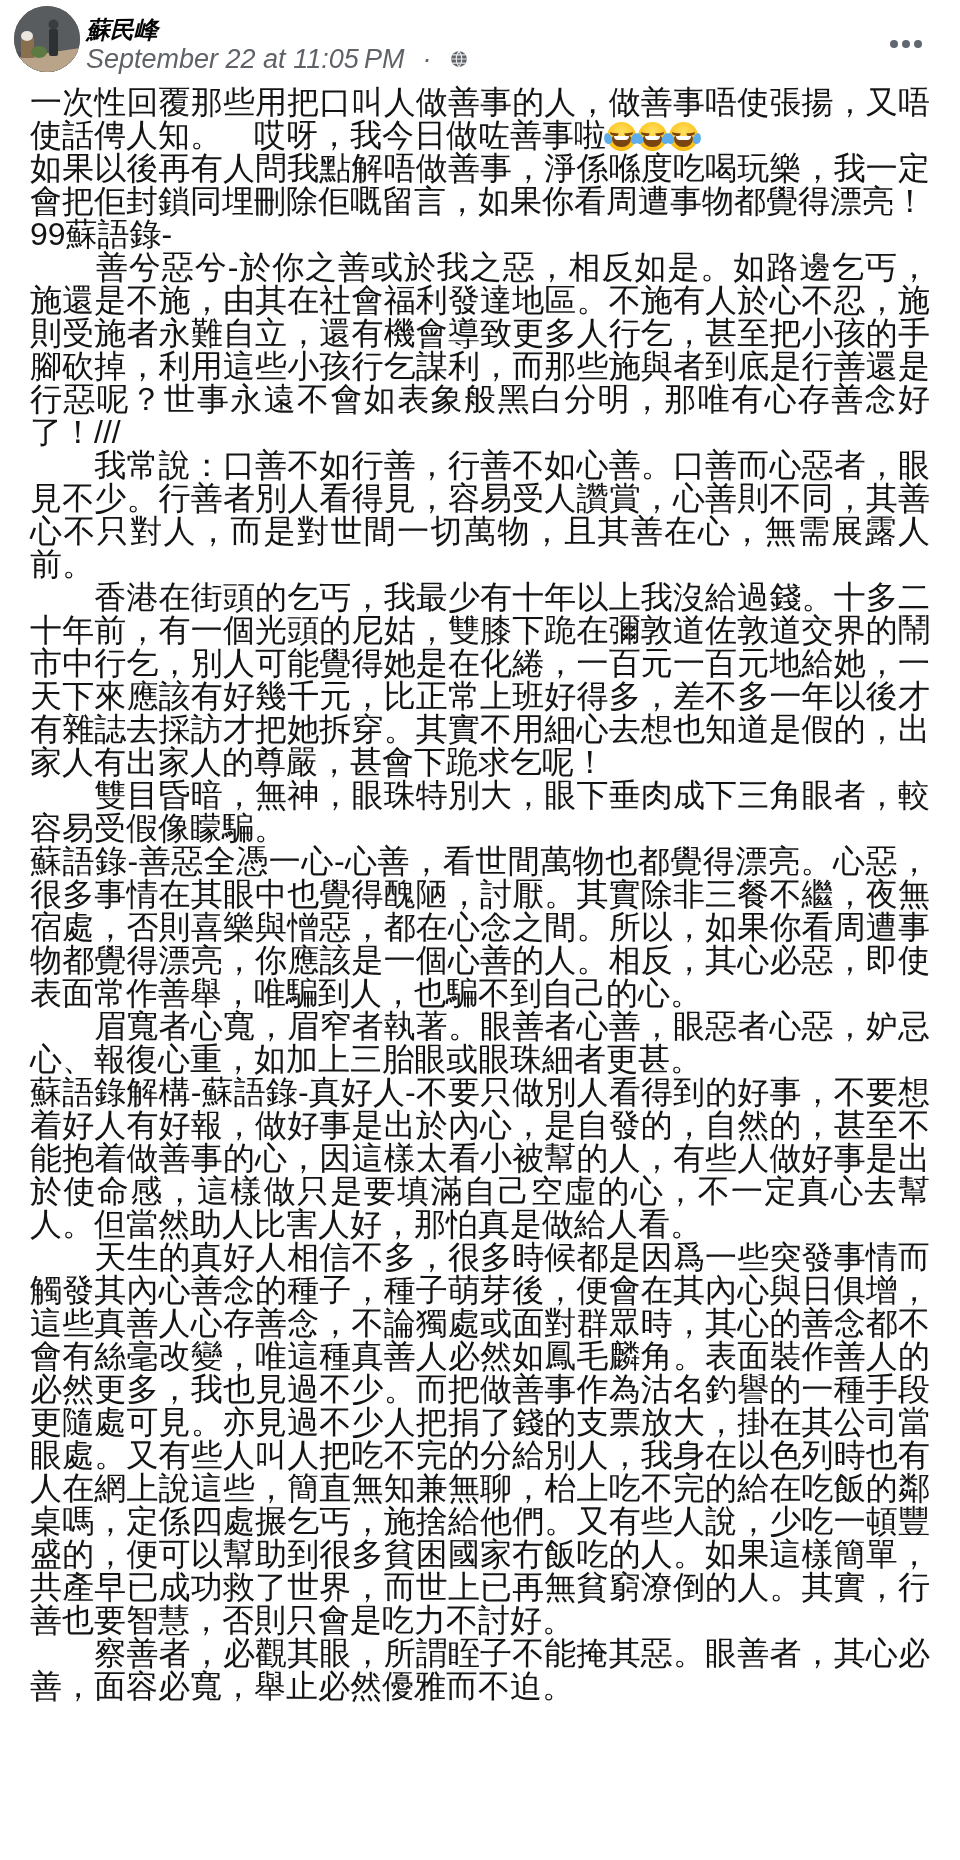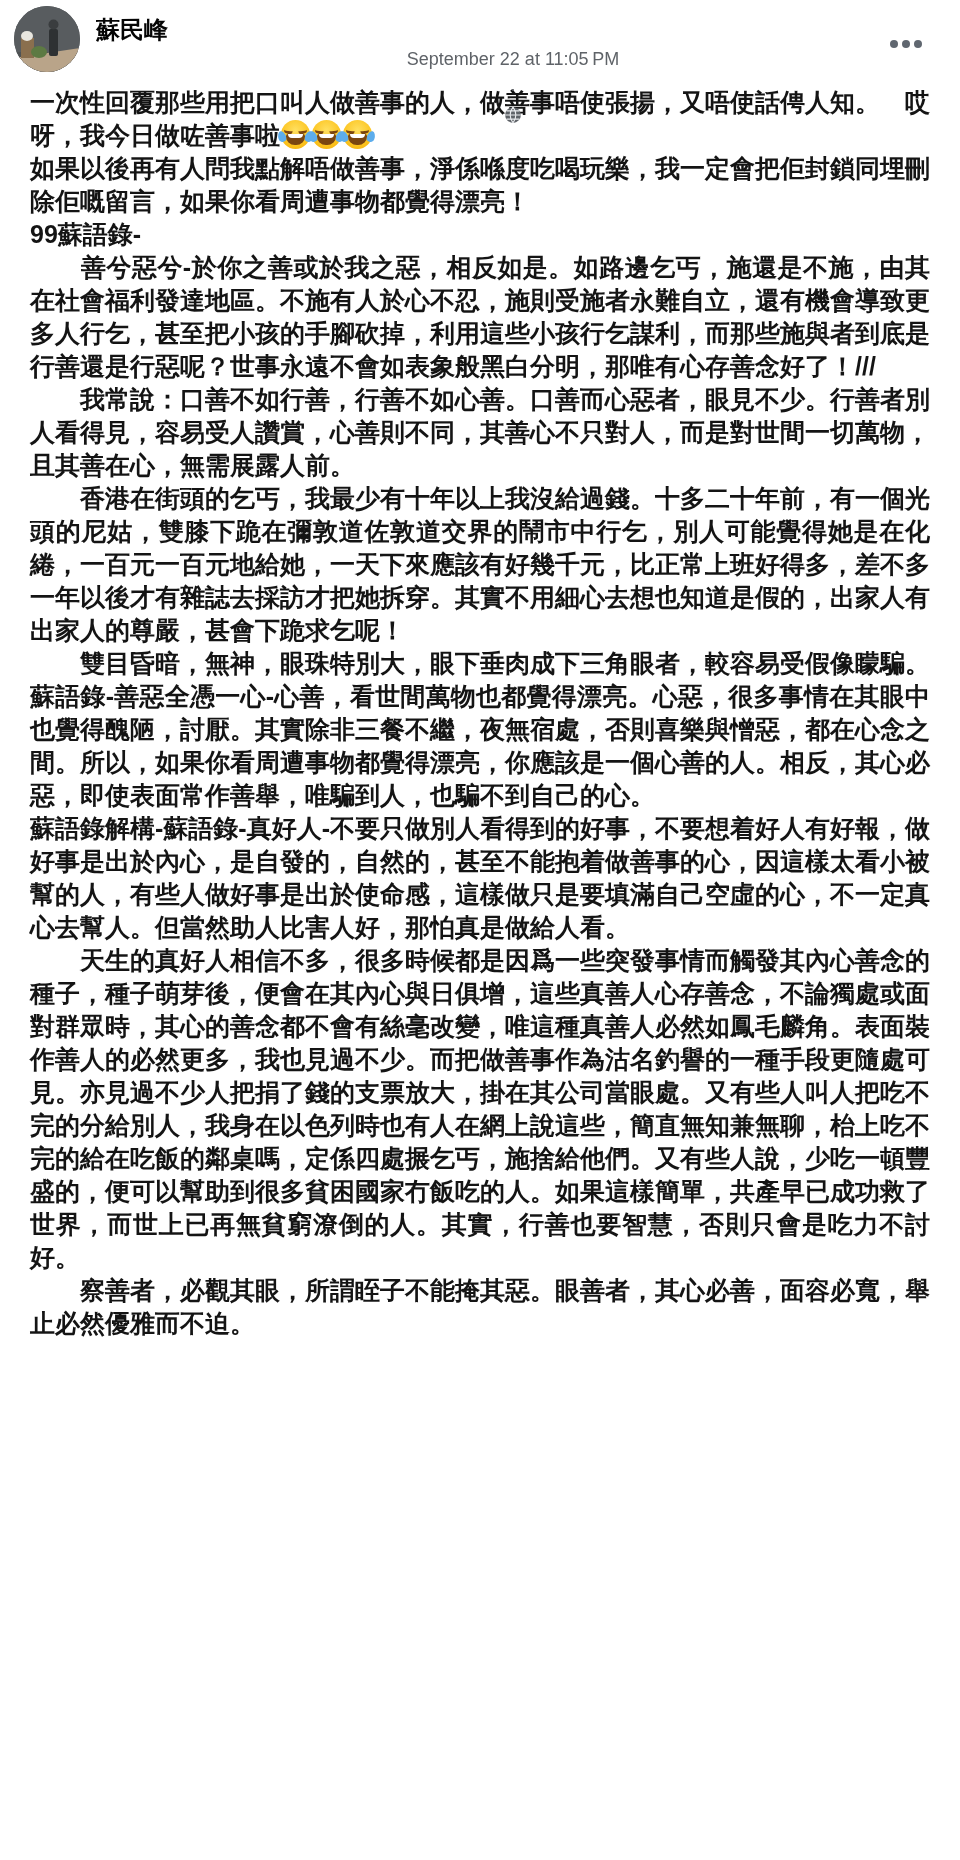--- a/index.html
+++ b/index.html
@@ -3,47 +3,47 @@
 <meta charset="utf-8">
 <style>
   * { margin:0; padding:0; box-sizing:border-box; }
   html,body { width:960px; background:#ffffff; }
   body {
     height:1860px; overflow:hidden; position:relative;
     font-family:"Liberation Sans","DejaVu Sans",sans-serif;
     color:#111111;
   }
   .post { width:960px; }
-  .post-header { position:relative; padding:10px 30px 6px 14px; height:84px; }
+  .post-header { position:relative; padding:10px 30px 6px 4px; height:84px;font-style:italic; }
   .avatar {
     position:absolute; left:14px; top:6px; width:66px; height:66px;
     border-radius:50%; overflow:hidden; background:#585c5f; cursor:pointer;
   }
   .avatar svg { display:block; width:100%; height:100%; }
   .author-line { margin-left:82px; padding-top:6px; }
   .author-name {
     font-size:24px; font-weight:700; color:#050505; line-height:28px;
     display:inline-block; cursor:pointer;
   }
   .post-meta {
-    margin-left:82px; margin-top:2px; font-size:18px; color:#5f6368;
-    display:flex; align-items:center; gap:4px; line-height:26px;flex-direction:column;
+    margin-left:82px; margin-top:2px; font-size:27px; color:#5f6368;
+    display:flex; align-items:center; gap:18px; line-height:26px;
   }
   .meta-dot { color:#5f6368; }
   .globe { width:18px; height:18px; display:inline-block; }
   .globe svg { display:block; width:100%; height:100%; }
   .more-btn {
     position:absolute; right:32px; top:34px; display:flex; gap:4px;
     padding:6px; cursor:pointer;
   }
   .more-btn .dot { width:8px; height:8px; border-radius:50%; background:#606770; }
   .post-body { padding:2px 30px 0 30px; }
   .para {
-    font-size:25px; line-height:33px; color:#141414;
-    text-align:justify; word-break:break-all; white-space:pre-wrap;font-weight:bold;
+    font-size:32px; line-height:33px; color:#141414;
+    text-align:justify; word-break:break-all; white-space:pre-wrap;
   }
   .para.gap { }
   
   .emoji {
     display:inline-block; width:29px; height:29px; border-radius:50%;
     background:radial-gradient(circle at 50% 35%, #ffe060 0%, #fcc21b 65%, #eda80f 100%);
     position:relative; vertical-align:-5px; margin:0 1px;
   }
   .emoji .eye {
     position:absolute; top:7px; width:9px; height:7px;
@@ -106,18 +106,19 @@
 
   <div class="post-body">
       <p class="para">一次性回覆那些用把口叫人做善事的人，做善事唔使張揚，又唔使話俜人知。　哎呀，我今日做咗善事啦<span class="emoji"><span class="eye eye-l"></span><span class="eye eye-r"></span><span class="tear tear-l"></span><span class="tear tear-r"></span><span class="mouth"></span></span><span class="emoji"><span class="eye eye-l"></span><span class="eye eye-r"></span><span class="tear tear-l"></span><span class="tear tear-r"></span><span class="mouth"></span></span><span class="emoji"><span class="eye eye-l"></span><span class="eye eye-r"></span><span class="tear tear-l"></span><span class="tear tear-r"></span><span class="mouth"></span></span></p>
       <p class="para">如果以後再有人問我點解唔做善事，淨係喺度吃喝玩樂，我一定會把佢封鎖同埋刪除佢嘅留言，如果你看周遭事物都覺得漂亮！</p>
       <p class="para">99蘇語錄-</p>
       <p class="para">　　善兮惡兮-於你之善或於我之惡，相反如是。如路邊乞丐，施還是不施，由其在社會福利發達地區。不施有人於心不忍，施則受施者永難自立，還有機會導致更多人行乞，甚至把小孩的手腳砍掉，利用這些小孩行乞謀利，而那些施與者到底是行善還是行惡呢？世事永遠不會如表象般黑白分明，那唯有心存善念好了！///</p>
       <p class="para gap">　　我常說：口善不如行善，行善不如心善。口善而心惡者，眼見不少。行善者別人看得見，容易受人讚賞，心善則不同，其善心不只對人，而是對世間一切萬物，且其善在心，無需展露人前。</p>
       <p class="para">　　香港在街頭的乞丐，我最少有十年以上我沒給過錢。十多二十年前，有一個光頭的尼姑，雙膝下跪在彌敦道佐敦道交界的鬧市中行乞，別人可能覺得她是在化綣，一百元一百元地給她，一天下來應該有好幾千元，比正常上班好得多，差不多一年以後才有雜誌去採訪才把她拆穿。其實不用細心去想也知道是假的，出家人有出家人的尊嚴，甚會下跪求乞呢！</p>
       <p class="para">　　雙目昏暗，無神，眼珠特別大，眼下垂肉成下三角眼者，較容易受假像矇騙。</p>
       <p class="para gap">蘇語錄-善惡全憑一心-心善，看世間萬物也都覺得漂亮。心惡，很多事情在其眼中也覺得醜陋，討厭。其實除非三餐不繼，夜無宿處，否則喜樂與憎惡，都在心念之間。所以，如果你看周遭事物都覺得漂亮，你應該是一個心善的人。相反，其心必惡，即使表面常作善舉，唯騙到人，也騙不到自己的心。</p>
+      <p class="para">　　眉寬者心寬，眉窄者執著。眼善者心善，眼惡者心惡，妒忌心、報復心重，如加上三胎眼或眼珠細者更甚。</p>
       <p class="para gap">蘇語錄解構-蘇語錄-真好人-不要只做別人看得到的好事，不要想着好人有好報，做好事是出於內心，是自發的，自然的，甚至不能抱着做善事的心，因這樣太看小被幫的人，有些人做好事是出於使命感，這樣做只是要填滿自己空虛的心，不一定真心去幫人。但當然助人比害人好，那怕真是做給人看。</p>
       <p class="para">　　天生的真好人相信不多，很多時候都是因爲一些突發事情而觸發其內心善念的種子，種子萌芽後，便會在其內心與日俱增，這些真善人心存善念，不論獨處或面對群眾時，其心的善念都不會有絲毫改變，唯這種真善人必然如鳳毛麟角。表面裝作善人的必然更多，我也見過不少。而把做善事作為沽名釣譽的一種手段更隨處可見。亦見過不少人把捐了錢的支票放大，掛在其公司當眼處。又有些人叫人把吃不完的分給別人，我身在以色列時也有人在網上說這些，簡直無知兼無聊，枱上吃不完的給在吃飯的鄰桌嗎，定係四處搌乞丐，施捨給他們。又有些人說，少吃一頓豐盛的，便可以幫助到很多貧困國家冇飯吃的人。如果這樣簡單，共產早已成功救了世界，而世上已再無貧窮潦倒的人。其實，行善也要智慧，否則只會是吃力不討好。</p>
       <p class="para">　　察善者，必觀其眼，所謂眰子不能掩其惡。眼善者，其心必善，面容必寬，舉止必然優雅而不迫。</p>
     </div>
 
 </div>
 
 </body></html>

